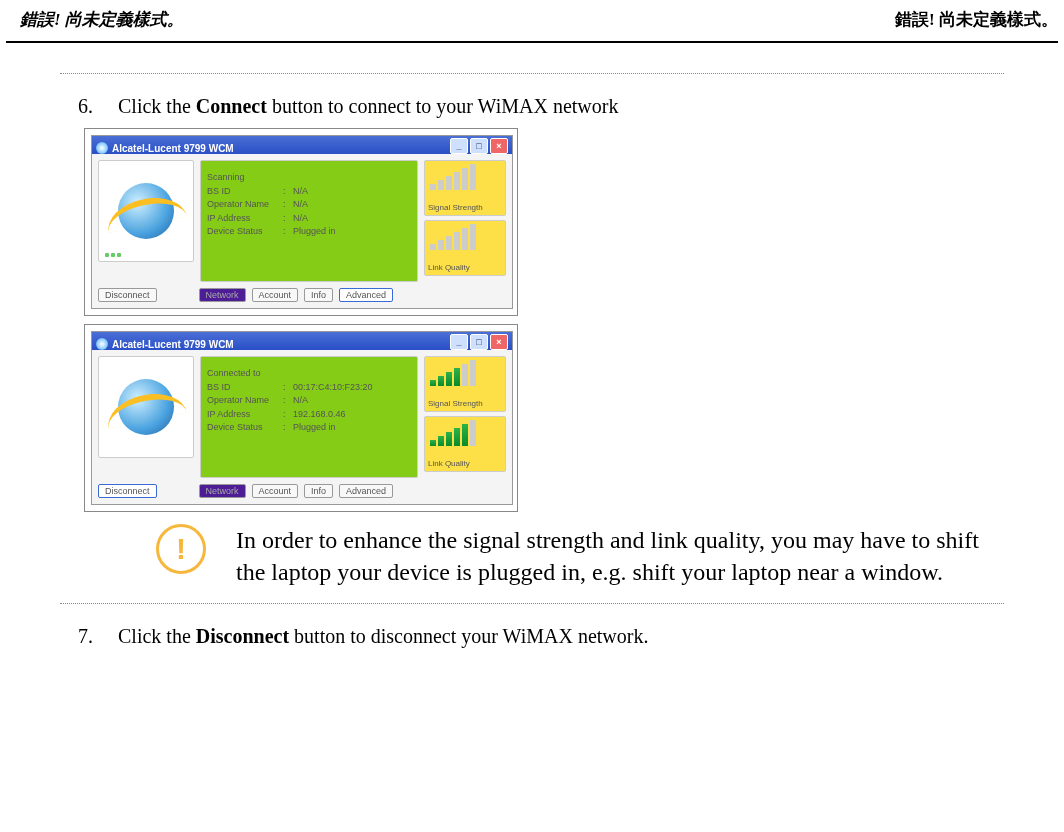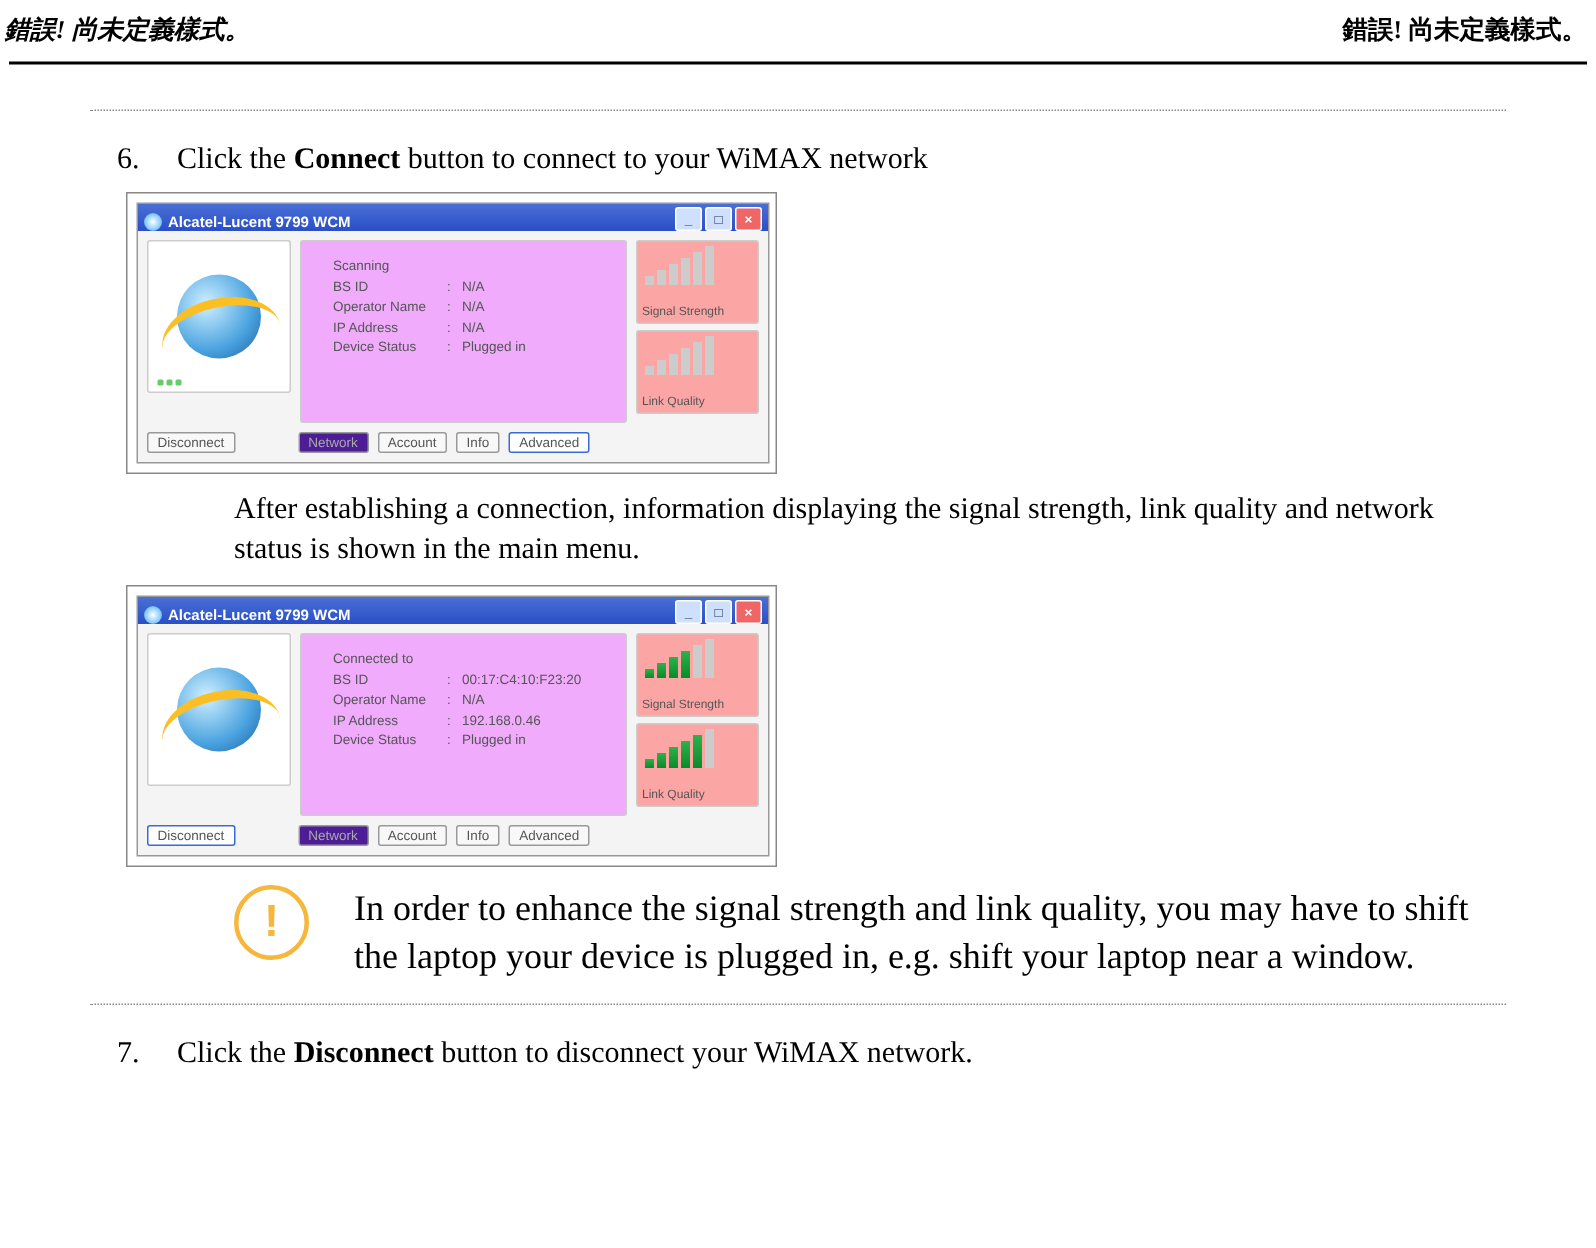--- a/index.html
+++ b/index.html
@@ -6,21 +6,21 @@
     margin: 0;
     padding: 0;
     font-family: "Times New Roman", serif;
     background: #fff;
     width: 1064px;
     color: #000;
   }
   .page-header {
     display: flex;
     justify-content: space-between;
-    padding: 8px 6px 10px 3px;
+    padding: 8px 6px 10px 20px;
     font-size: 17px;
     font-weight: bold;
   }
   .page-header .left {
     font-style: italic;
   }
   .header-rule {
     border: none;
     border-top: 2px solid #000;
     margin: 0 6px 30px 6px;
@@ -116,32 +116,32 @@
     border-top: 6px solid #fbbf24;
     border-radius: 50% 50% 0 0 / 100% 100% 0 0;
     transform: rotate(-12deg);
   }
   .dots {
     position:absolute; bottom:4px; left:6px; display:flex; gap:2px;
   }
   .dot{width:4px;height:4px;background:#6c6;border-radius:1px;}
   .info-box {
     flex:1;
-    background:#f0abfc;border:1px solid #ccc;border-radius:2px;
-    height:100px; padding:10px 21px;
+    background:#84cc16;border:1px solid #ccc;border-radius:2px;
+    height:100px; padding:10px 6px;
   }
   .info-row{display:flex;font-size:9px;color:#555;line-height:1.5;}
   .info-row .k{width:76px;}
   .info-row .c{width:10px;}
   .side {
     width:82px;
     display:flex;flex-direction:column;gap:4px;
   }
   .meter-box{
-    background:#fca5a5;border:1px solid #ccc;border-radius:2px;
+    background:#fde047;border:1px solid #ccc;border-radius:2px;
     height:48px; padding:3px;
     display:flex;flex-direction:column;justify-content:space-between;
   }
   .bars{display:flex;align-items:flex-end;gap:2px;height:26px;padding-left:2px;}
   .bar{width:6px;background:#ccc;}
   .bar.on{background:linear-gradient(#2db34a,#0a8a2a);}
   .meter-label{font-size:8px;color:#555;text-align:left;}
   .btnrow{display:flex;gap:6px;margin-top:6px;}
   .abtn{
     font-size:9px;padding:1px 6px;
@@ -261,21 +261,20 @@
           <span style="flex:0 0 30px"></span>
           <span class="abtn dis">Network</span>
           <span class="abtn">Account</span>
           <span class="abtn">Info</span>
           <span class="abtn hl">Advanced</span>
         </div>
       </div>
     </div>
   </div>
 
-  <p class="indent-p">After establishing a connection, information displaying the signal strength, link quality and network status is shown in the main menu.</p>
 
   <div class="shot-wrap">
     <div class="win">
       <div class="titlebar">
         <span class="icon"></span>
         <span class="title">Alcatel-Lucent 9799 WCM</span>
         <span class="btns">
           <span class="tb-btn">_</span>
           <span class="tb-btn">□</span>
           <span class="tb-btn tb-close">×</span>

